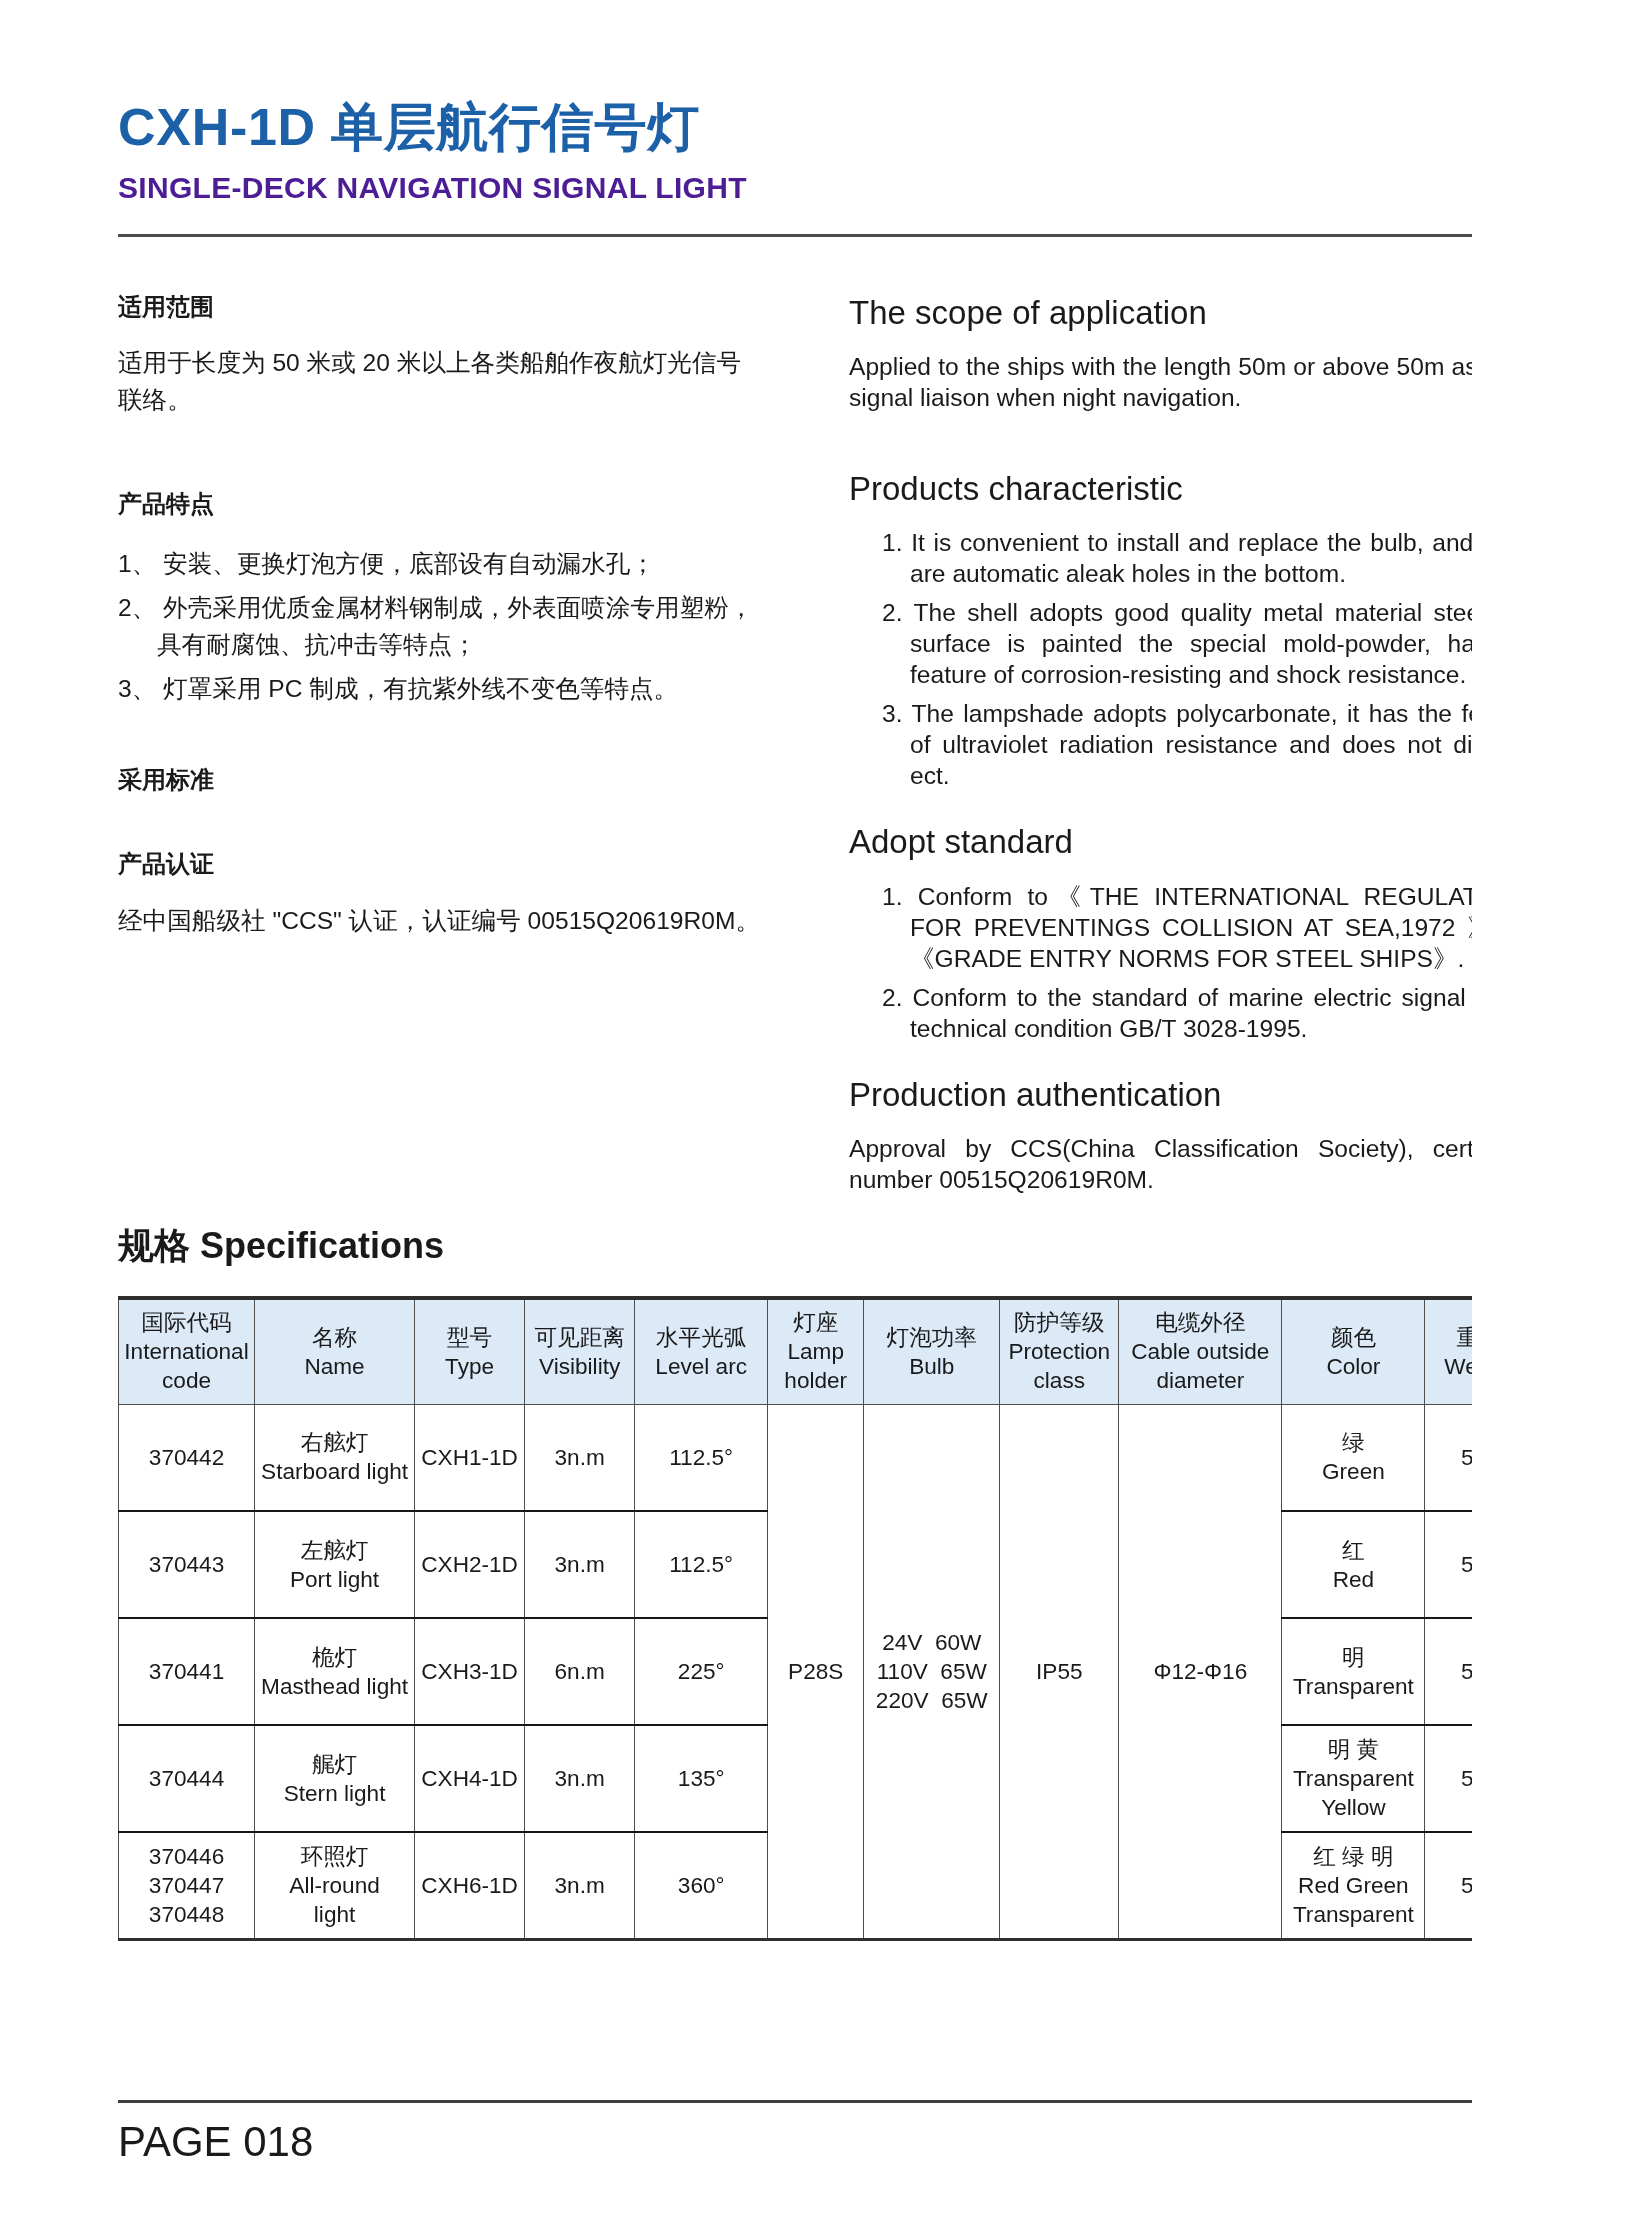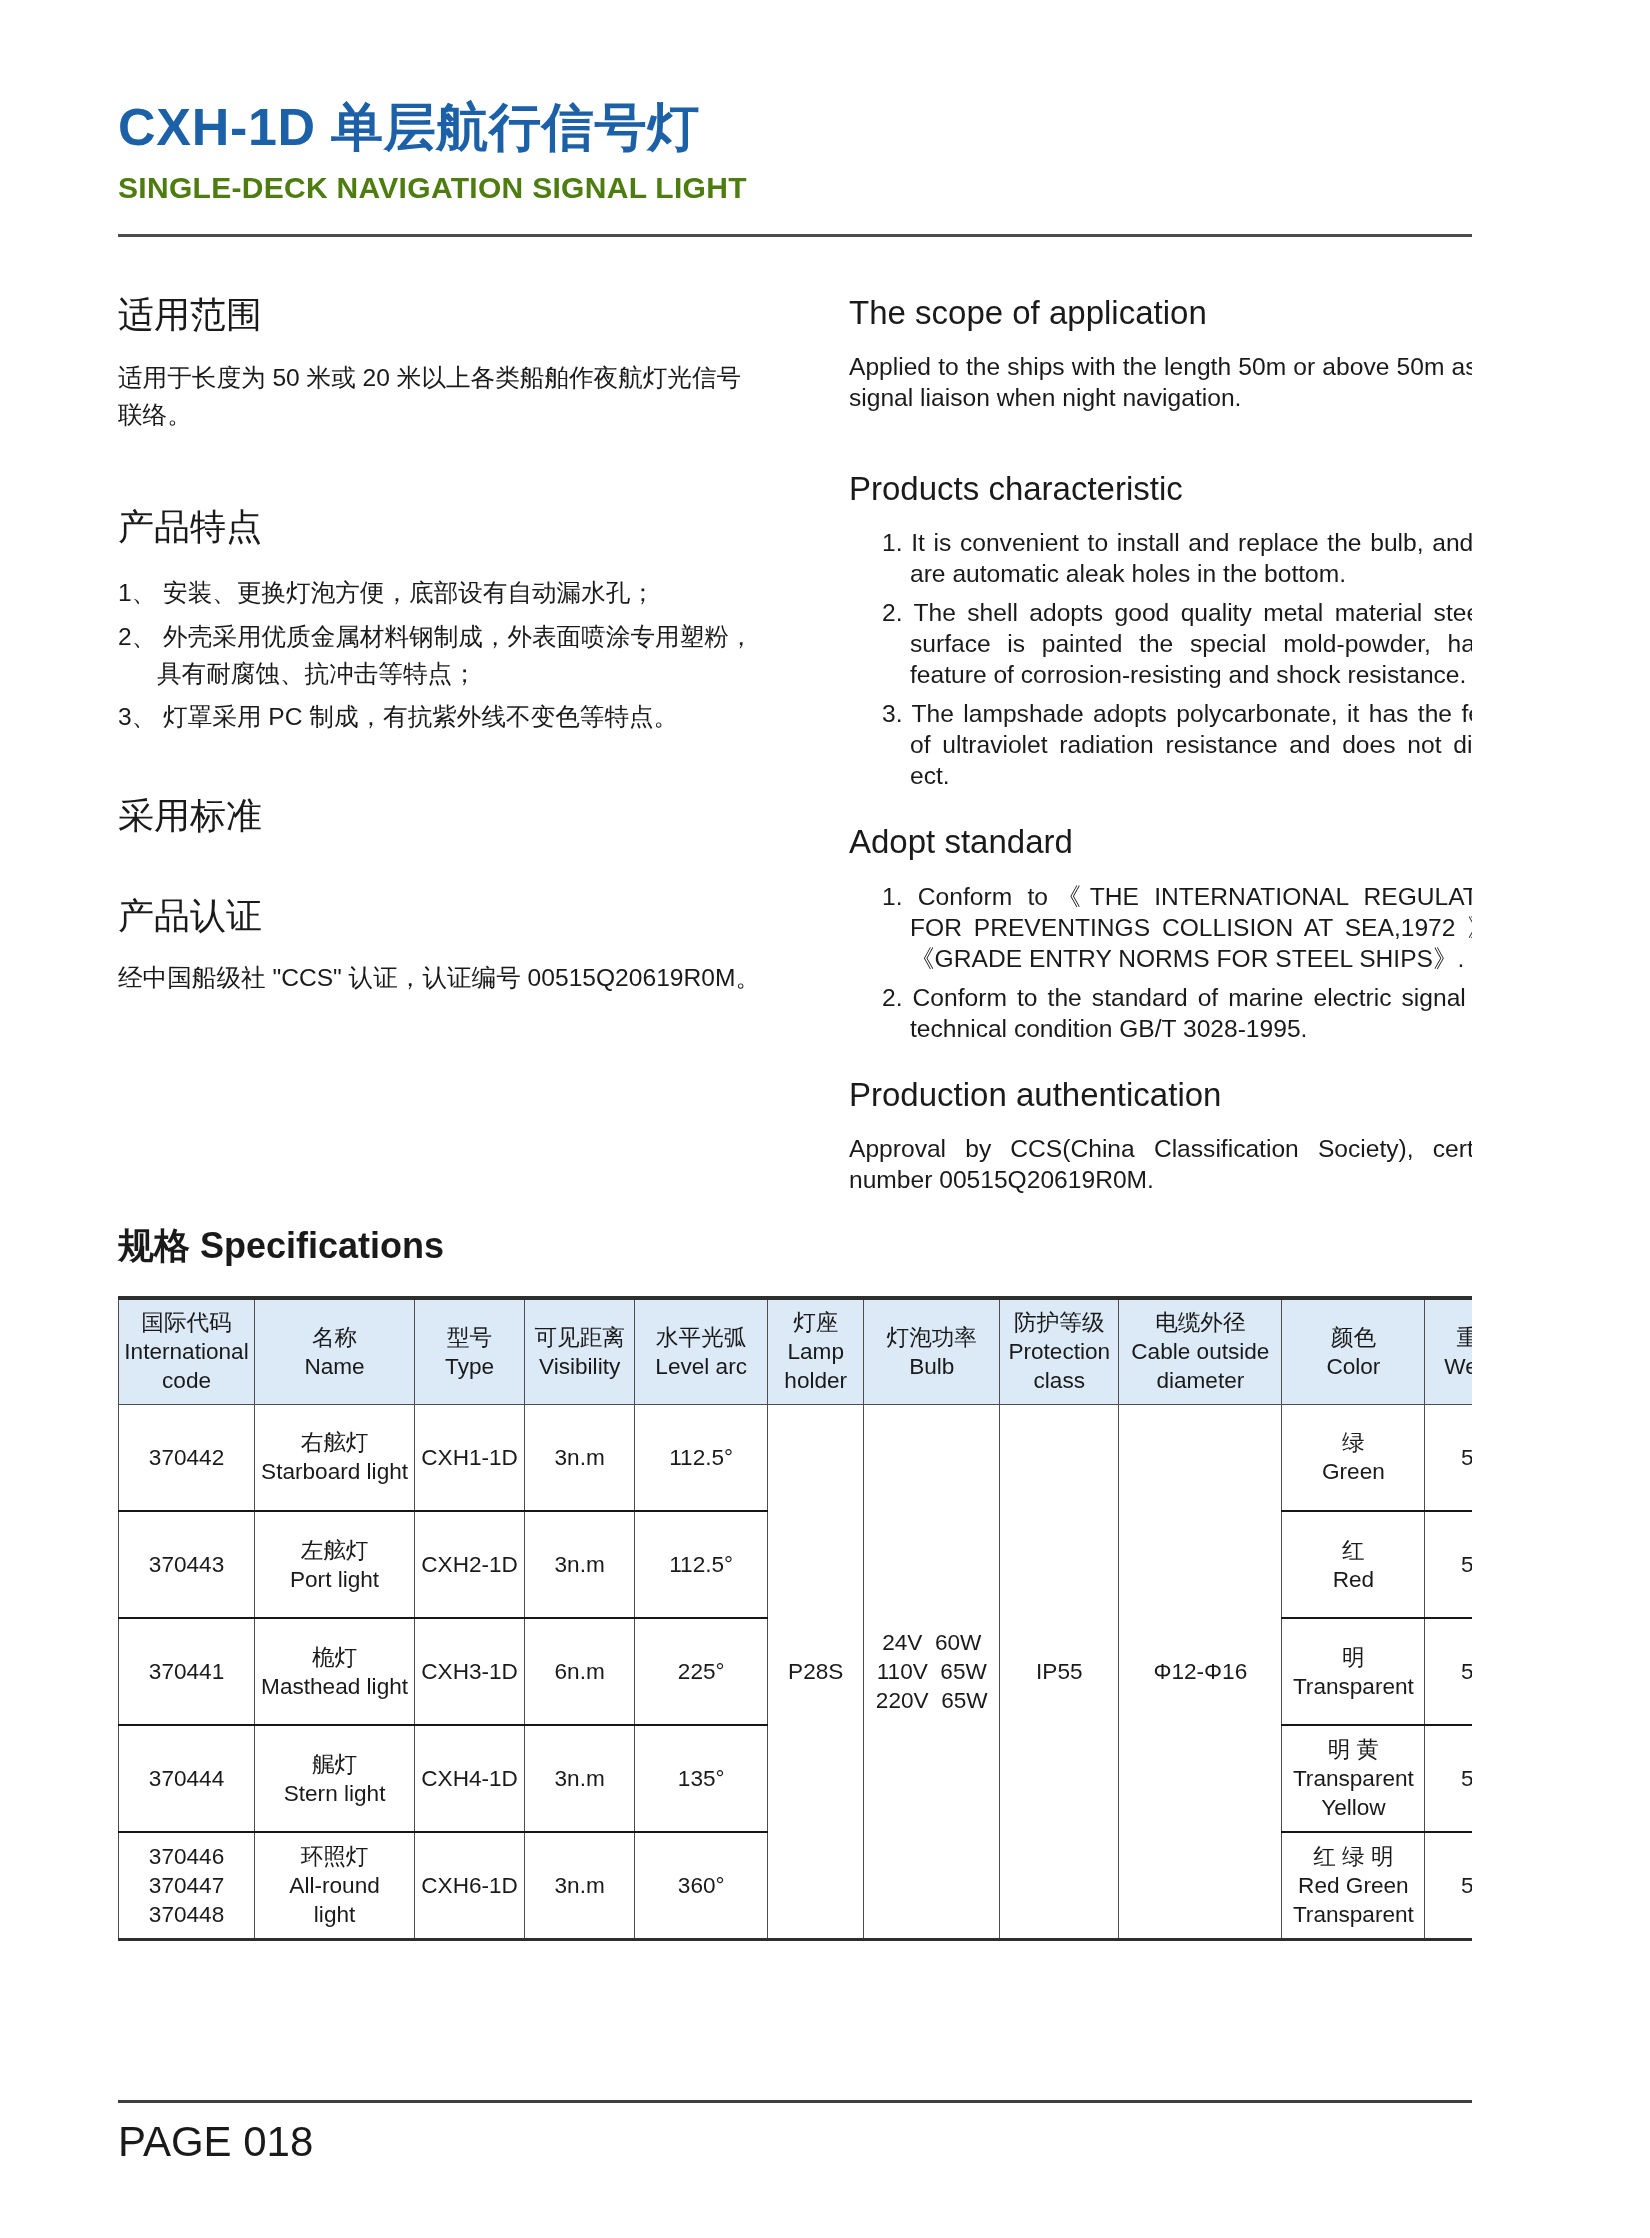--- a/index.html
+++ b/index.html
@@ -4,28 +4,28 @@
 <style>
   html,body { margin:0; padding:0; background:#ffffff; }
   .page {
     position:relative; width:1472px; height:2239px; background:#ffffff;
     font-family:"Liberation Sans","DejaVu Sans",sans-serif; color:#1a1a1a;
     overflow:hidden;
   }
   
   .header-block { position:absolute; left:118px; top:93px; }
   .h-title { font-size:52px; font-weight:700; color:#1c60a8; letter-spacing:0.7px; }
-  .h-sub   { font-size:30px; font-weight:600; color:#4d7c0f; margin-top:8px; letter-spacing:0.3px; }
+  .h-sub   { font-size:30px; font-weight:600; color:#4c1d95; margin-top:8px; letter-spacing:0.3px; }
   .rule-top { position:absolute; left:118px; top:234px; width:1418px; height:3.3px; background:#4c4c4c; }
 
   
   .col-left  { position:absolute; left:118px;  top:293px; width:644px; }
   .col-right { position:absolute; left:849px; top:293px; width:689px; }
 
-  .zh-h { font-size:36px; font-weight:400; line-height:1.2; }
+  .zh-h { font-size:24px; font-weight:700; line-height:1.2; }
   .en-h { font-size:33px; font-weight:400; line-height:1.2; }
   .zh-body { font-size:24.6px; line-height:37px; margin-top:22.6px; }
   .en-body { font-size:24.6px; line-height:31px; margin-top:18.6px; text-align:justify; }
   .zh-items { margin-top:26px; }
   .zh-item  { font-size:24.6px; line-height:37px; margin-bottom:6.7px; padding-left:39px; text-indent:-39px; }
   .en-items { margin-top:18.6px;margin-left:33px; }
   .en-item  { font-size:24.6px; line-height:31px; margin-bottom:8px; padding-left:28px; text-indent:-28px; text-align:justify; }
 
   .mt-feat-zh { margin-top:72px; }
   .mt-std-zh  { margin-top:59px;  }

